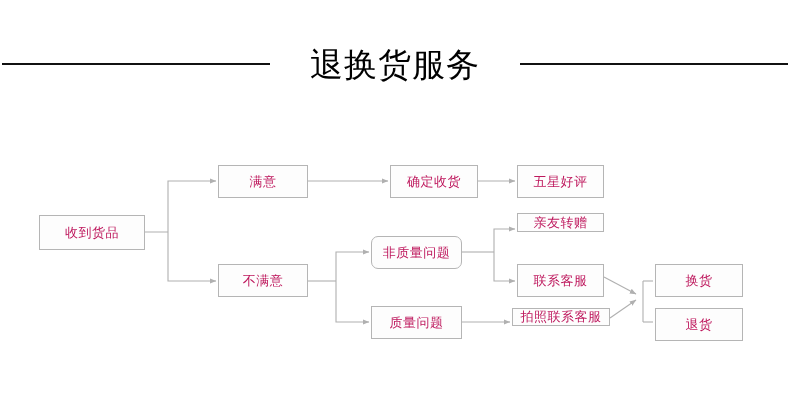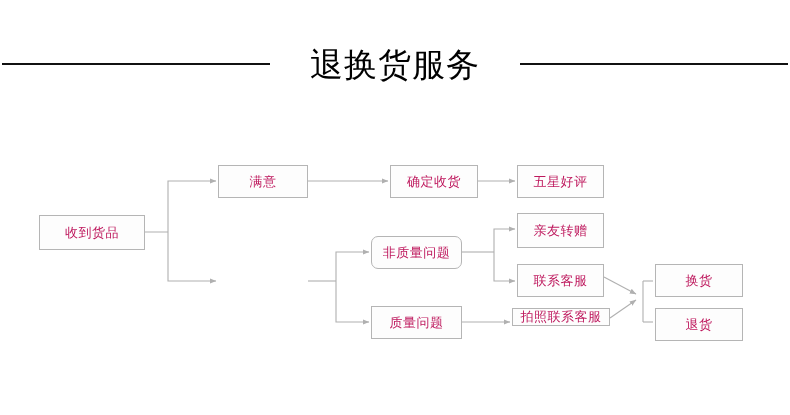--- a/index.html
+++ b/index.html
@@ -124,38 +124,41 @@
   </svg>
 
   <div class="node" style="left:39px;  top:215px; width:106px;  height:35px;">
     <span class="node-label">收到货品</span>
   </div>
 
   <div class="node" style="left:218px; top:165px; width:90px;  height:33px;">
     <span class="node-label">满意</span>
   </div>
 
+  <div class="node" style="left:218px; top:264px; width:90px;  height:33px;">
+    <span class="node-label">不满意</span>
+  </div>
 
   <div class="node" style="left:390px; top:165px; width:88px;  height:33px;">
     <span class="node-label">确定收货</span>
   </div>
 
   <div class="node" style="left:371px; top:236px; width:91px;  height:33px;border-radius:7px;">
     <span class="node-label">非质量问题</span>
   </div>
 
   <div class="node" style="left:371px; top:306px; width:91px;  height:33px;">
     <span class="node-label">质量问题</span>
   </div>
 
   <div class="node" style="left:517px; top:165px; width:87px;  height:33px;">
     <span class="node-label">五星好评</span>
   </div>
 
-  <div class="node" style="left:517px; top:213px; width:87px;  height:35px;">
+  <div class="node" style="left:517px; top:213px; width:87px;  height:19px;">
     <span class="node-label">亲友转赠</span>
   </div>
 
   <div class="node" style="left:517px; top:264px; width:87px;  height:33px;">
     <span class="node-label">联系客服</span>
   </div>
 
   <div class="node" style="left:512px; top:308px; width:98px;  height:18px;">
     <span class="node-label">拍照联系客服</span>
   </div>

